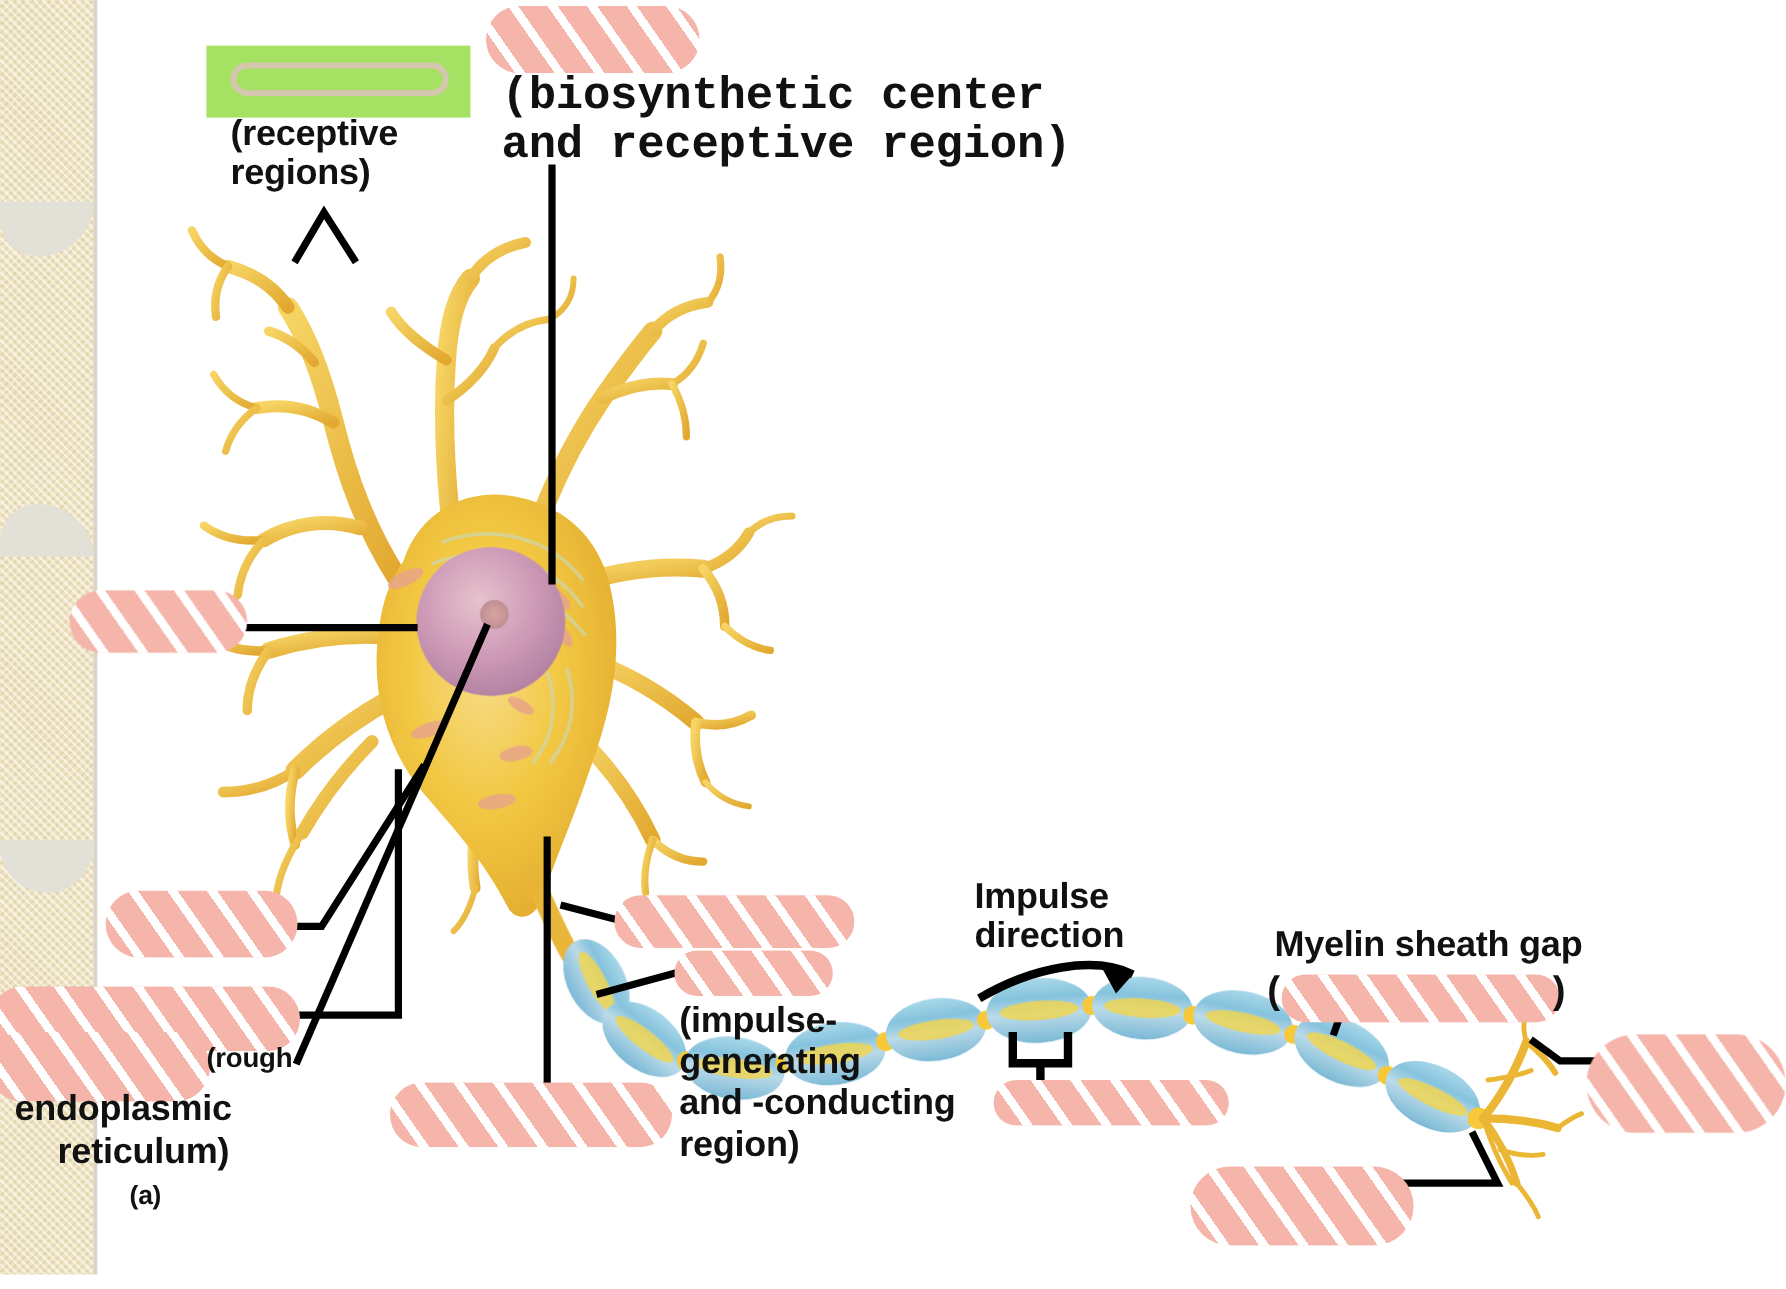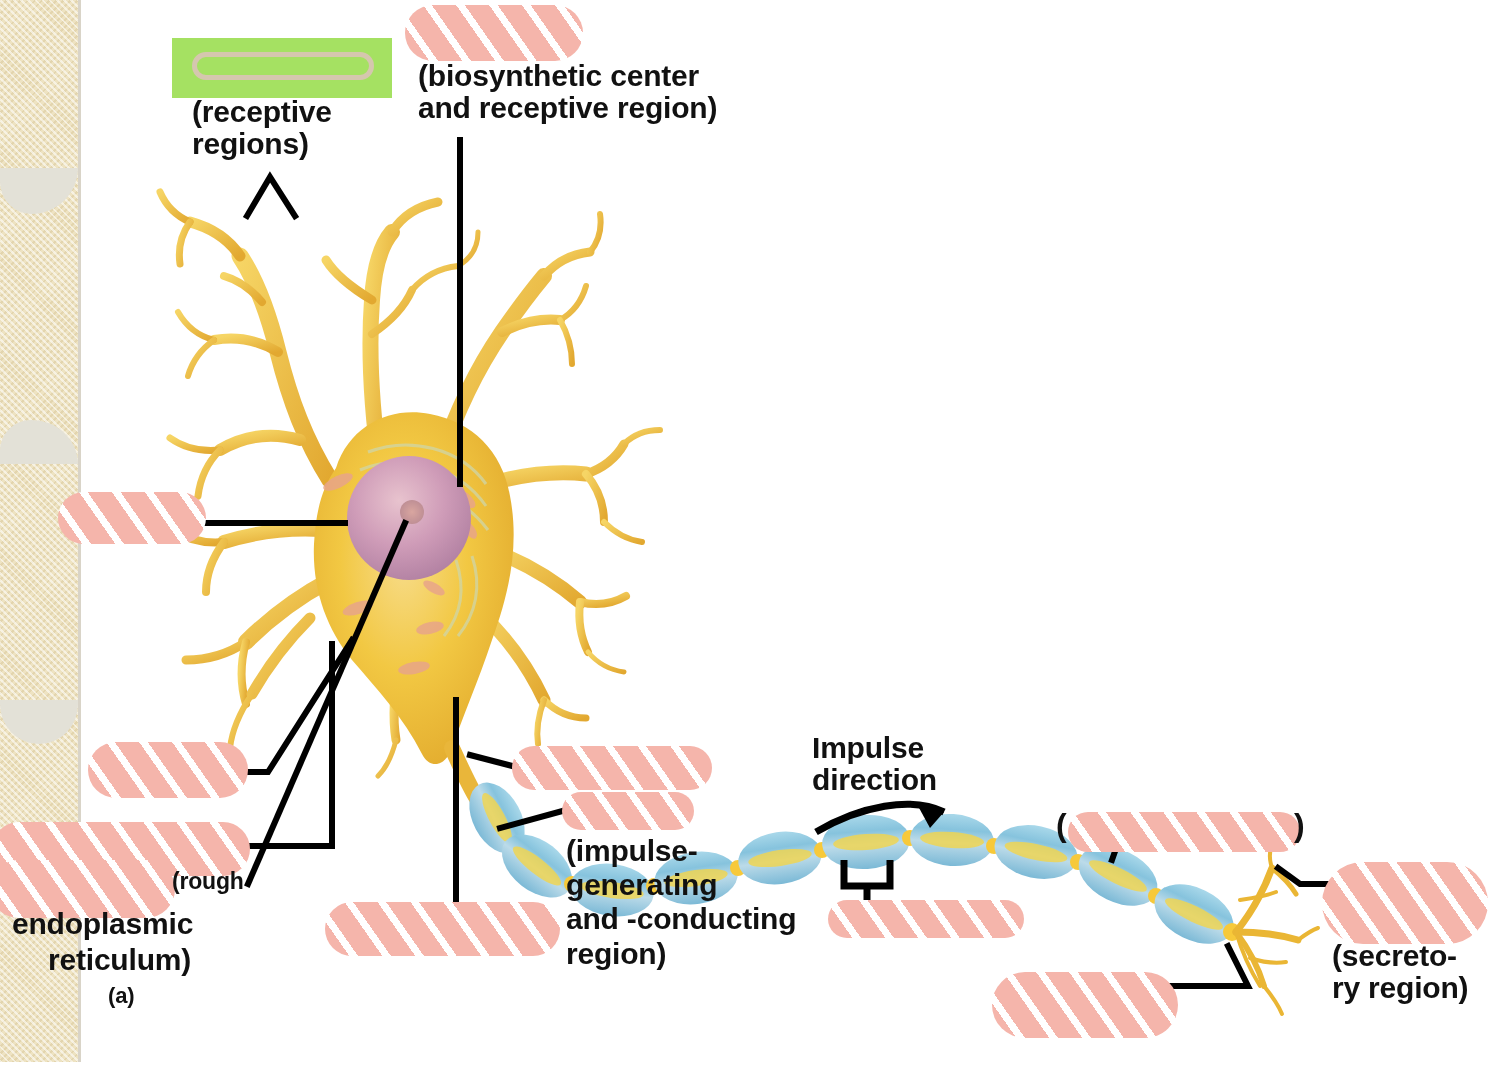--- a/index.html
+++ b/index.html
@@ -312,37 +312,36 @@
 
   <div class="redact" style="left:1068px;top:812px;width:232px;height:40px;"></div>
 
   <div class="redact" style="left:1322px;top:862px;width:166px;height:82px;"></div>
 
   <div class="redact" style="left:992px;top:972px;width:186px;height:66px;"></div>
 
   <div class="lbl" style="left:192px;top:96px;font-size:30px;">(receptive
 regions)</div>
 
-  <div class="lbl" style="left:418px;top:60px;font-size:30px;">(biosynthetic center
+  <div class="lbl" style="left:418px;top:60px;font-size:38px;font-family:Liberation Mono, monospace;">(biosynthetic center
 and receptive region)</div>
 
   <div class="lbl" style="left:172px;top:869px;font-size:23px;">(rough</div>
   <div class="lbl" style="left:12px;top:908px;font-size:30px;">endoplasmic</div>
   <div class="lbl" style="left:12px;top:944px;font-size:30px;padding-left:36px;">reticulum)</div>
 
   <div class="lbl" style="left:108px;top:984px;font-size:22px;">(a)</div>
 
   <div class="lbl" style="left:566px;top:834px;font-size:30px;line-height:1.14;">(impulse-
 generating
 and -conducting
 region)</div>
 
   <div class="lbl" style="left:812px;top:732px;font-size:30px;">Impulse
 direction</div>
 
+  <div class="lbl" style="left:1062px;top:772px;font-size:30px;">Myelin sheath gap</div>
 
   <div class="lbl" style="left:1056px;top:808px;font-size:32px;">(</div>
   <div class="lbl" style="left:1294px;top:808px;font-size:32px;">)</div>
 
-  <div class="lbl" style="left:1332px;top:940px;font-size:30px;">(secreto-
-ry region)</div>
 
 </div>
 
 </body></html>

